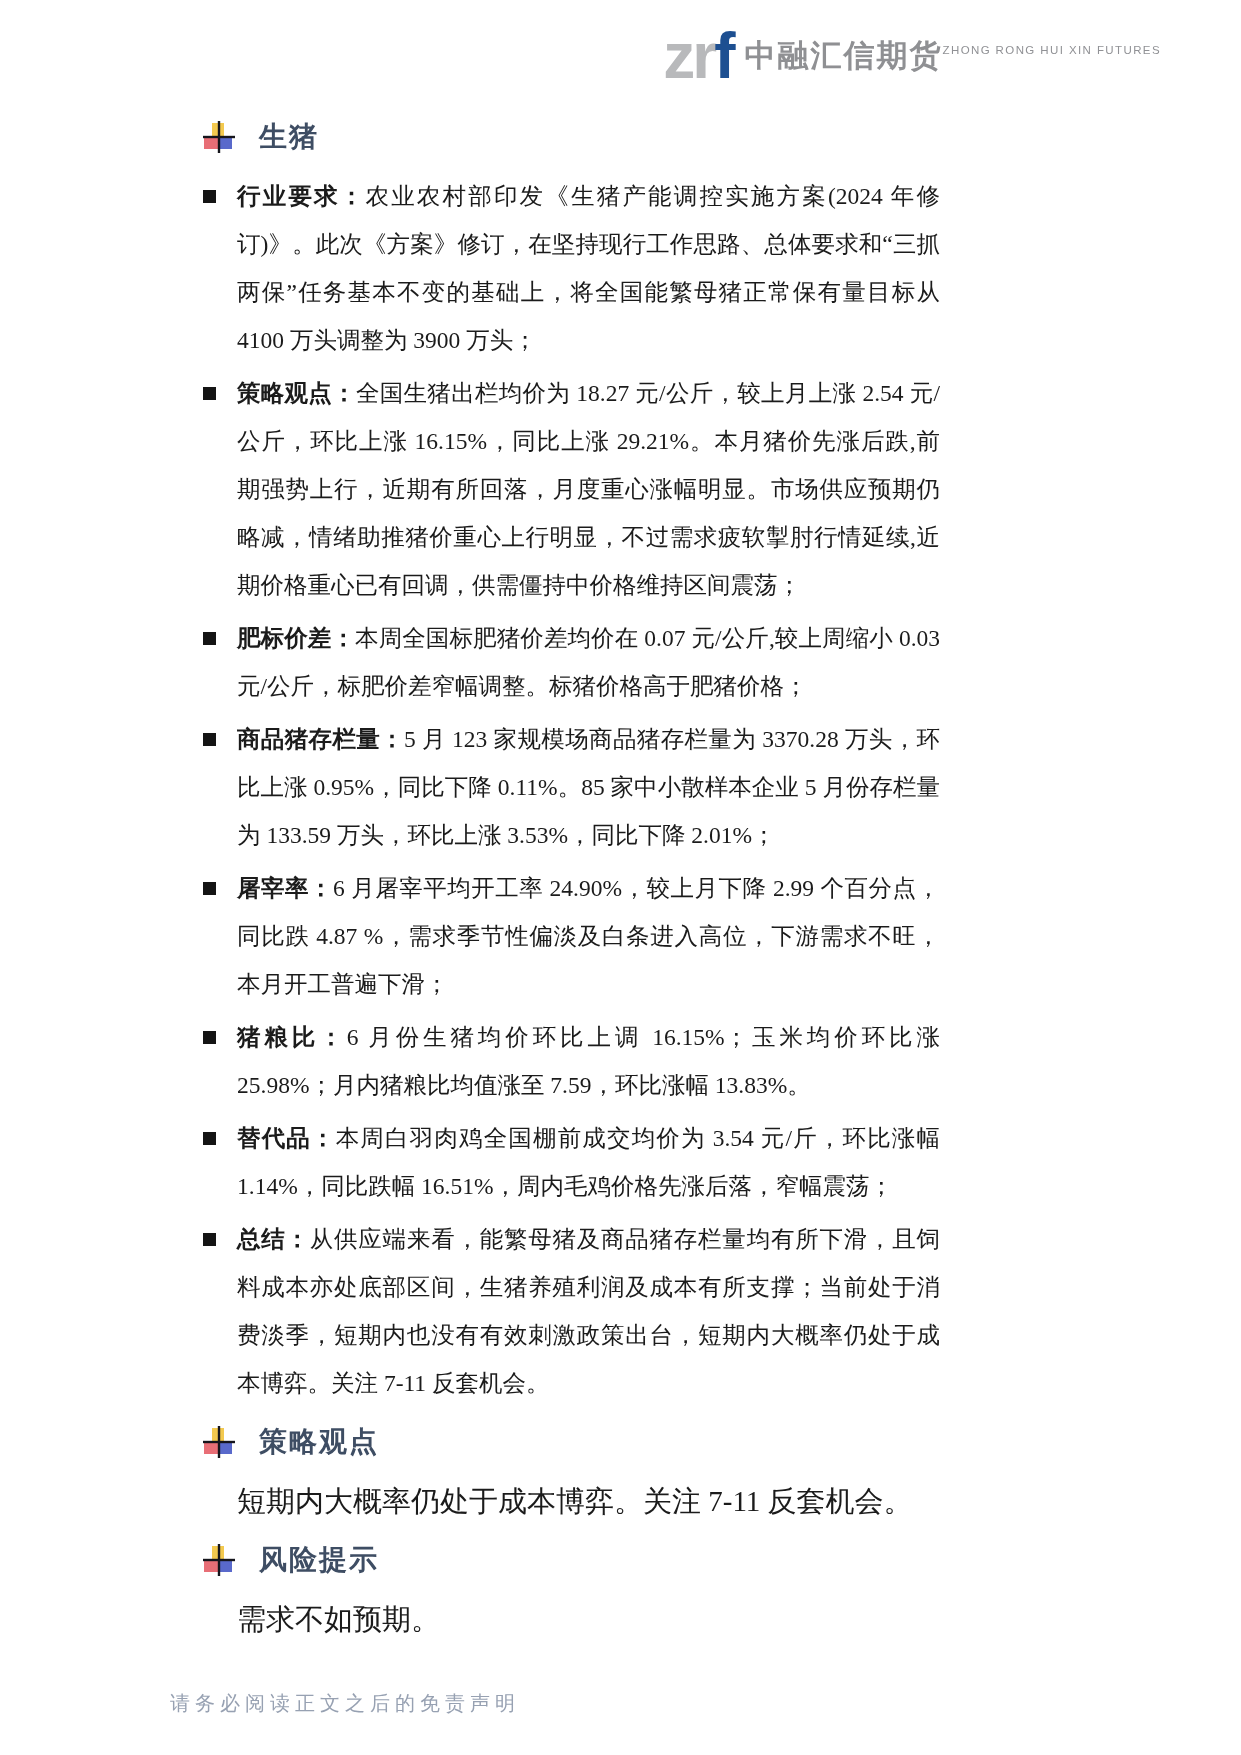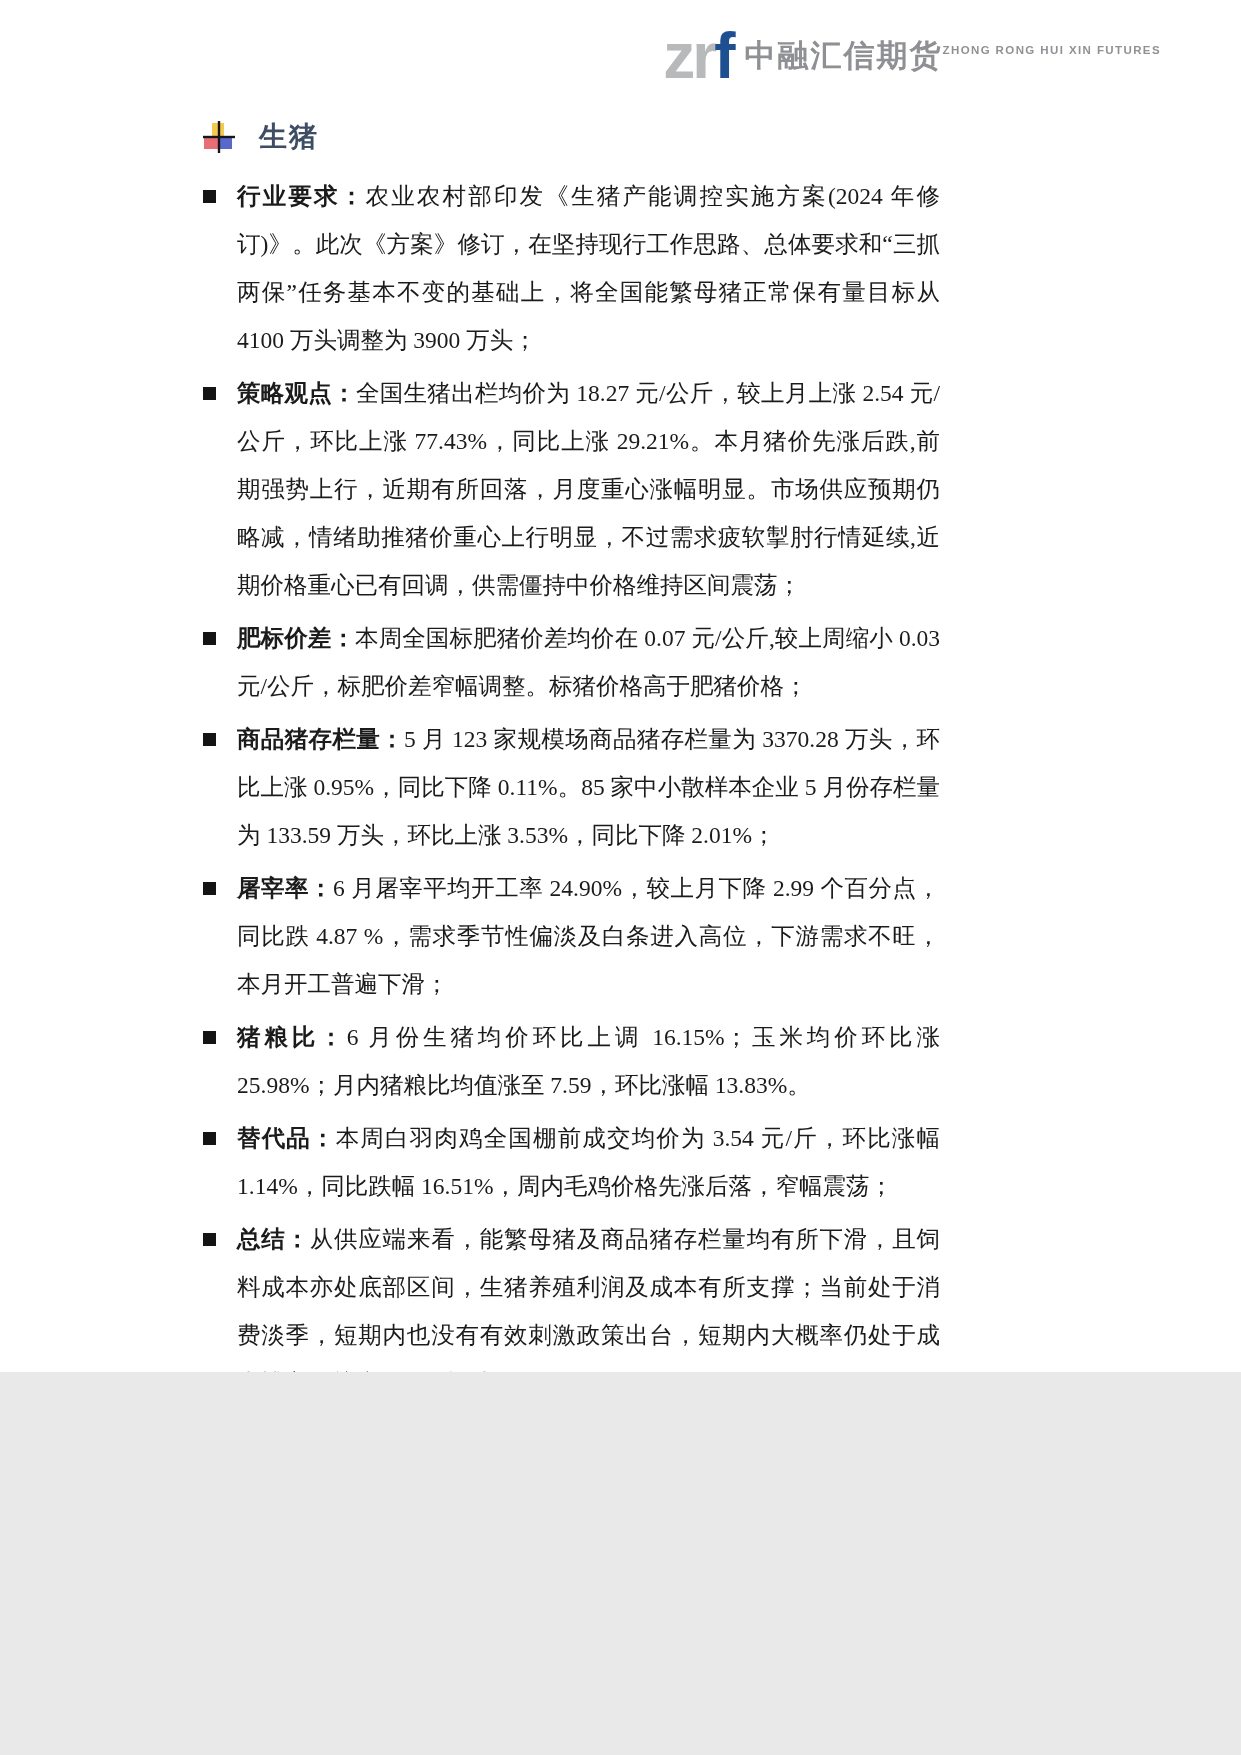--- a/index.html
+++ b/index.html
@@ -1,31 +1,31 @@
 <!DOCTYPE html>
 <html><head>
 <meta charset="utf-8">
 <style>
   html,body { margin:0; padding:0; background:#e9e9e9; }
   .page {
-    width:1241px; height:1372px; margin:0 auto; position:relative;
+    width:1241px; height:1755px; margin:0 auto; position:relative;
     background:#ffffff; overflow:hidden;
     font-family:"Liberation Serif","DejaVu Serif",serif; color:#1b1b1b;
   }
 
   
   .logo { position:absolute; top:24px; right:80px; display:flex; align-items:center; gap:12px; }
   .logo-zrf { font-family:"Liberation Sans","DejaVu Sans",sans-serif; font-weight:bold;
               font-size:64px; line-height:1; letter-spacing:-3px; }
   .logo-zrf .zr { color:#b8b9bb; }
   .logo-zrf .f  { color:#1d4f91; }
   .logo-right { display:flex; flex-direction:row; justify-content:center; }
   .logo-cn { font-family:"Liberation Sans","DejaVu Sans",sans-serif; font-weight:bold;
              color:#8f9093; font-size:31px; letter-spacing:2px; line-height:1.05; white-space:nowrap; }
-  .logo-en { font-family:"Liberation Sans","DejaVu Sans",sans-serif; font-weight:bold;
+  .logo-en { font-family:"Liberation Sans","DejaVu Sans",sans-serif; font-weight:normal;
              color:#909195; font-size:11.5px; letter-spacing:1.4px; margin-top:4px; white-space:nowrap; }
 
   
   .content { position:absolute; left:203px; top:118px; width:737px; }
 
   .section-head { display:flex; align-items:center; gap:24px; margin:0 0 16px 0; }
   .section-head.mt { margin-top:16px; }
   .section-title { font-size:28px; font-weight:bold; color:#3e4d63; letter-spacing:2px; }
 
   .cross-icon { width:32px; height:32px; flex:0 0 32px; }
@@ -71,21 +71,21 @@
       <div class="marker">
           <div class="square"></div>
         </div>
       <div class="btext"><span class="lbl">行业要求：</span><span>农业农村部印发《生猪产能调控实施方案(2024 年修订)》。此次《方案》修订，在坚持现行工作思路、总体要求和“三抓两保”任务基本不变的基础上，将全国能繁母猪正常保有量目标从 4100 万头调整为 3900 万头；</span></div>
     </div>
 
     <div class="bullet">
       <div class="marker">
           <div class="square"></div>
         </div>
-      <div class="btext"><span class="lbl">策略观点：</span><span>全国生猪出栏均价为 18.27 元/公斤，较上月上涨 2.54 元/公斤，环比上涨 77.43%，同比上涨 29.21%。本月猪价先涨后跌,前期强势上行，近期有所回落，月度重心涨幅明显。市场供应预期仍略减，情绪助推猪价重心上行明显，不过需求疲软掣肘行情延续,近期价格重心已有回调，供需僵持中价格维持区间震荡；</span></div>
+      <div class="btext"><span class="lbl">策略观点：</span><span>全国生猪出栏均价为 18.27 元/公斤，较上月上涨 2.54 元/公斤，环比上涨 16.15%，同比上涨 29.21%。本月猪价先涨后跌,前期强势上行，近期有所回落，月度重心涨幅明显。市场供应预期仍略减，情绪助推猪价重心上行明显，不过需求疲软掣肘行情延续,近期价格重心已有回调，供需僵持中价格维持区间震荡；</span></div>
     </div>
 
     <div class="bullet">
       <div class="marker">
           <div class="square"></div>
         </div>
       <div class="btext"><span class="lbl">肥标价差：</span><span>本周全国标肥猪价差均价在 0.07 元/公斤,较上周缩小 0.03 元/公斤，标肥价差窄幅调整。标猪价格高于肥猪价格；</span></div>
     </div>
 
 

